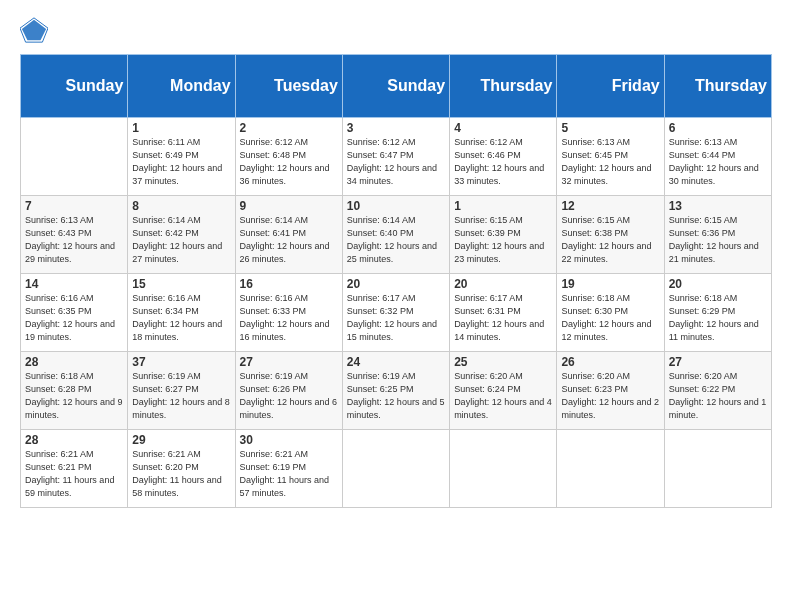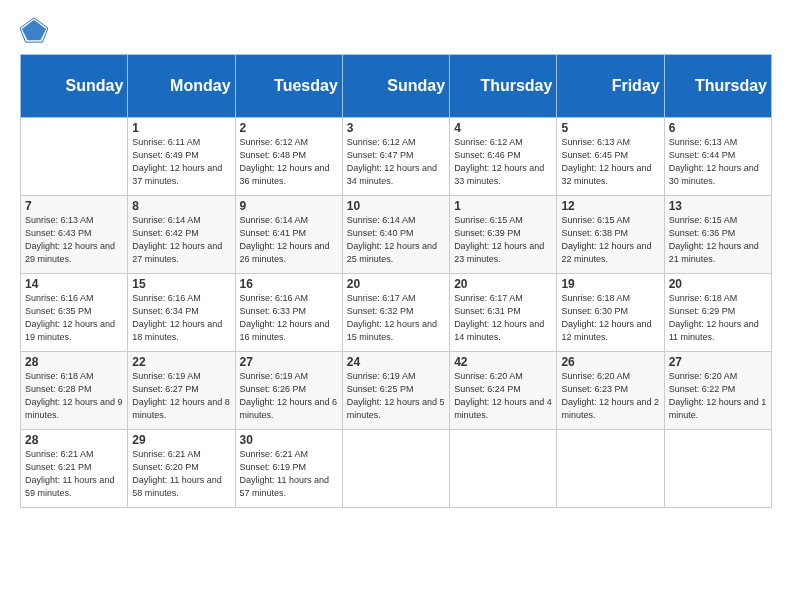--- a/index.html
+++ b/index.html
@@ -254,39 +254,39 @@
           </td>
         </tr>
         <tr>
           <td>
             <span class="day-number">28</span>
         <div class="day-info">
           Sunrise: 6:18 AM<br>Sunset: 6:28 PM<br>Daylight: 12 hours and 9 minutes.
         </div>
           </td>
           <td>
-            <span class="day-number">22</span>
+            <span class="day-number">37</span>
         <div class="day-info">
           Sunrise: 6:19 AM<br>Sunset: 6:27 PM<br>Daylight: 12 hours and 8 minutes.
         </div>
           </td>
           <td>
             <span class="day-number">27</span>
         <div class="day-info">
           Sunrise: 6:19 AM<br>Sunset: 6:26 PM<br>Daylight: 12 hours and 6 minutes.
         </div>
           </td>
           <td>
             <span class="day-number">24</span>
         <div class="day-info">
           Sunrise: 6:19 AM<br>Sunset: 6:25 PM<br>Daylight: 12 hours and 5 minutes.
         </div>
           </td>
           <td>
-            <span class="day-number">42</span>
+            <span class="day-number">25</span>
         <div class="day-info">
           Sunrise: 6:20 AM<br>Sunset: 6:24 PM<br>Daylight: 12 hours and 4 minutes.
         </div>
           </td>
           <td>
             <span class="day-number">26</span>
         <div class="day-info">
           Sunrise: 6:20 AM<br>Sunset: 6:23 PM<br>Daylight: 12 hours and 2 minutes.
         </div>
           </td>

